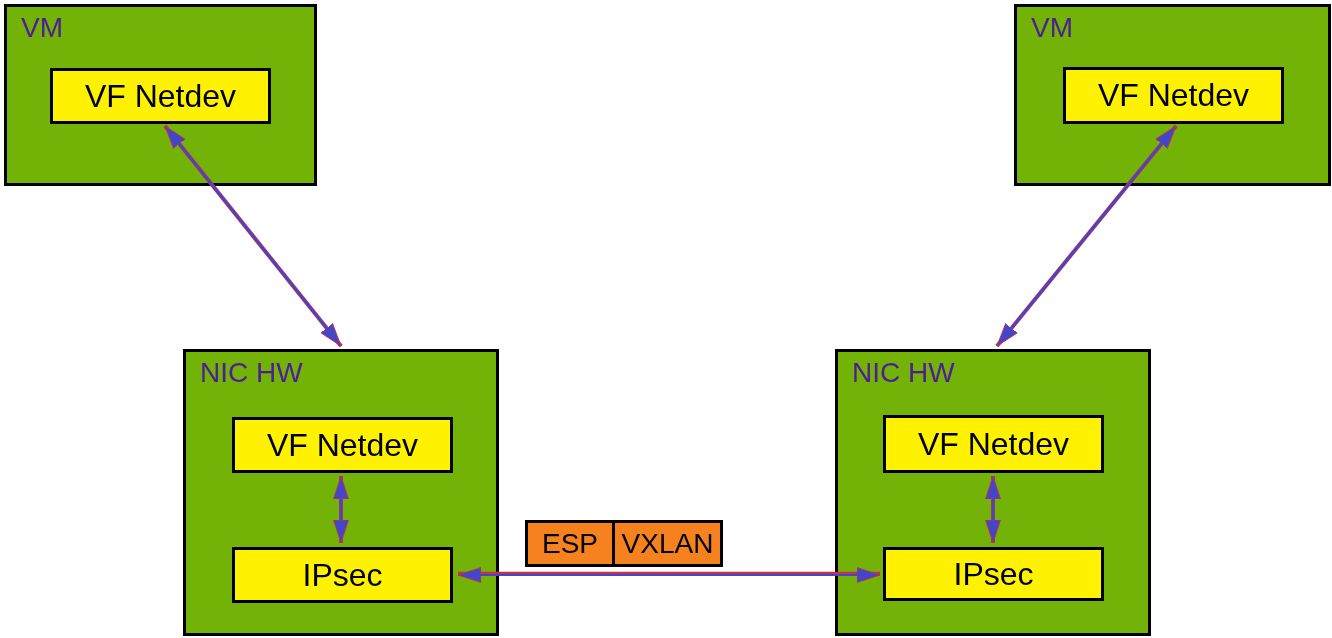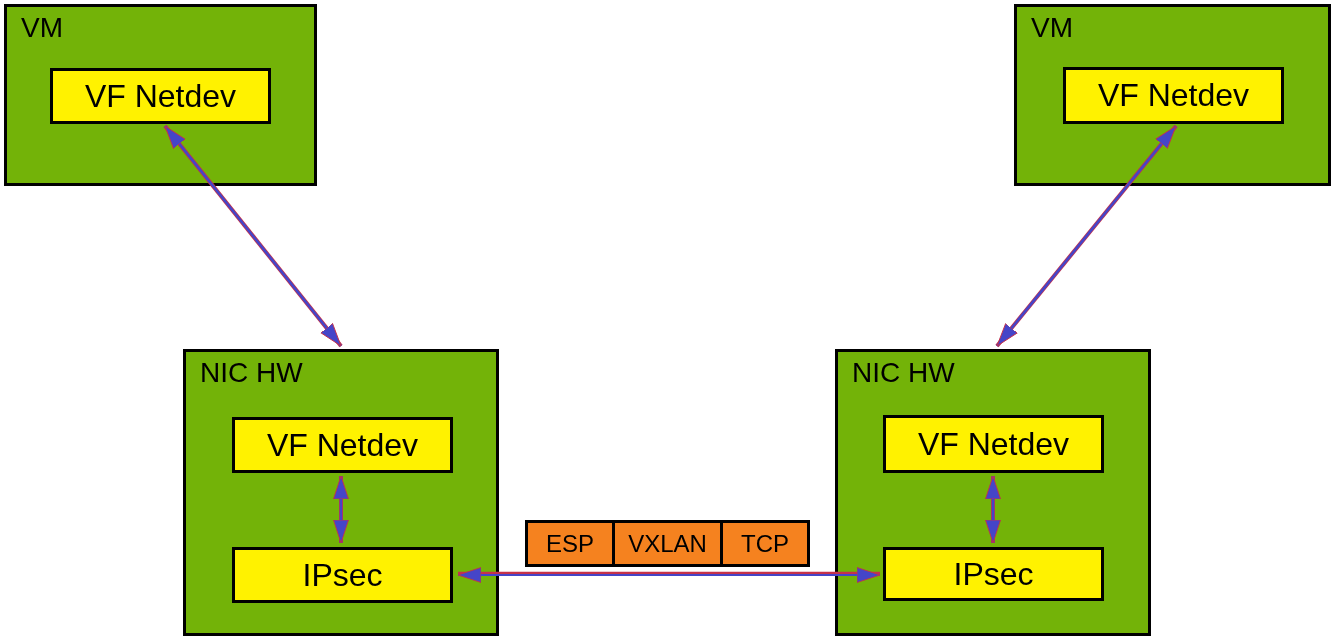--- a/index.html
+++ b/index.html
@@ -23,21 +23,21 @@
     position:absolute;
     background:var(--green,#73B308);
     border:3px solid var(--border,#000);
     box-sizing:border-box;
   }
   .gbox-title{
     position:absolute;
     top:4px;left:14px;
     font-size:28px;
     line-height:1.2;
-    color:#000000;
+    color:#4c1d95;
     white-space:nowrap;
   }
   .ybox{
     position:absolute;
     background:var(--yellow,#FFF200);
     border:3px solid var(--border,#000);
     box-sizing:border-box;
     display:flex;align-items:center;justify-content:center;
     font-size:32px;
     white-space:nowrap;
@@ -46,21 +46,21 @@
     position:absolute;
     left:525px;top:520px;height:47px;
     display:flex;
   }
   .pseg{
     background:var(--orange,#F5821F);
     border:3px solid var(--border,#000);
     box-sizing:border-box;
     height:47px;
     display:flex;align-items:center;justify-content:center;
-    font-size:24px;
+    font-size:28px;
     white-space:nowrap;
   }
   .pseg + .pseg{margin-left:-3px;}
   .arrows{
     position:absolute;inset:0;
     width:1332px;height:638px;
     pointer-events:none;
   }
   .shaft-red{stroke:var(--arrow-red,#C63149);stroke-width:4;fill:none;}
   .shaft-blue{stroke:var(--arrow-blue,#4545C8);stroke-width:2.6;fill:none;}
@@ -105,23 +105,20 @@
     </div>
   </div>
 
   <div class="packet">
     <div class="pseg" style="width:90px;">
       <span>ESP</span>
     </div>
     <div class="pseg" style="width:111px;">
       <span>VXLAN</span>
     </div>
-    <div class="pseg" style="width:90px;">
-      <span>TCP</span>
-    </div>
   </div>
 
   <svg class="arrows" viewBox="0 0 1332 638">
     <defs>
       <marker id="ah" markerUnits="userSpaceOnUse" markerWidth="26" markerHeight="20" refX="23" refY="9.5" orient="auto-start-reverse">
         <polygon class="ah" points="0,2 23,9.5 0,17"></polygon>
       </marker>
     </defs>
 
     <g>

